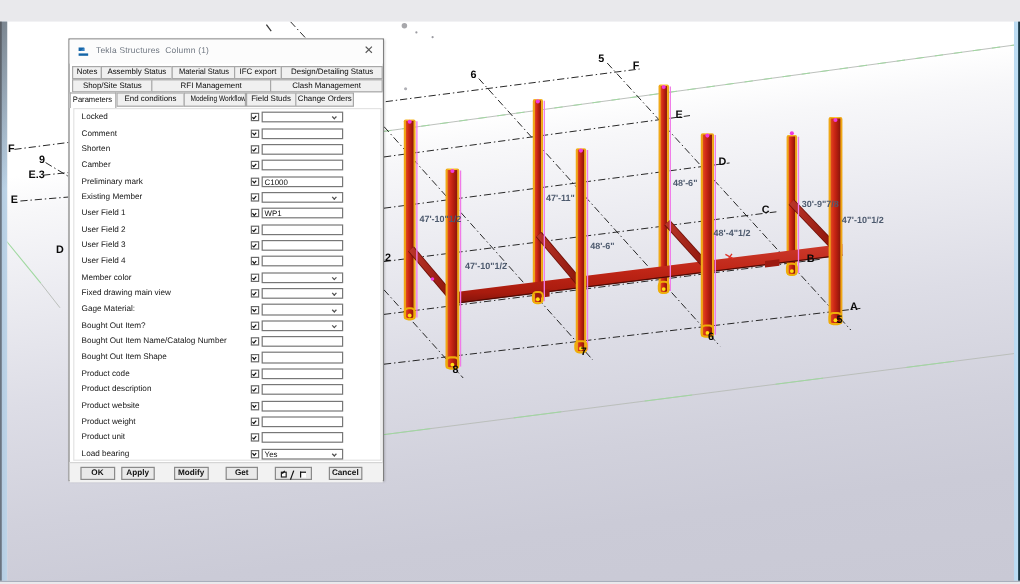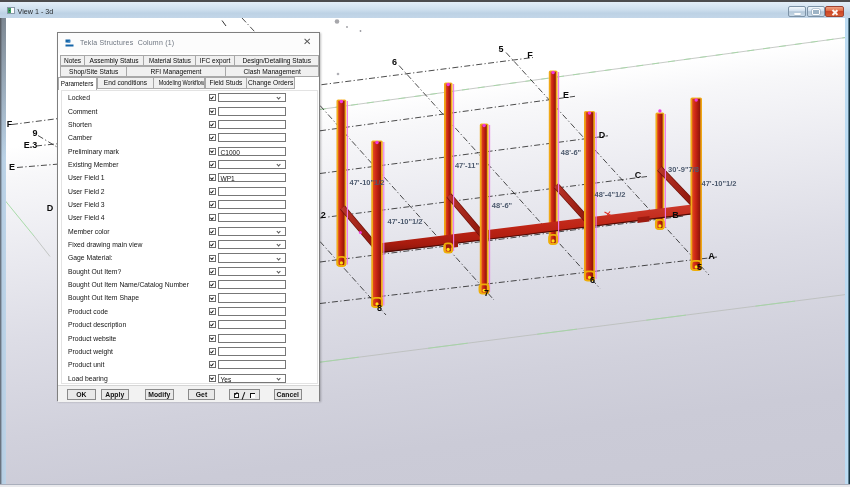--- a/index.html
+++ b/index.html
@@ -195,35 +195,20 @@
 <text x="367" y="184.8" font-family="Liberation Sans, sans-serif" font-weight="bold" font-size="7.5px" fill="#4d5a6e" text-anchor="middle">47'-10"1/2</text>
 <text x="467" y="167.8" font-family="Liberation Sans, sans-serif" font-weight="bold" font-size="7.5px" fill="#4d5a6e" text-anchor="middle">47'-11"</text>
 <text x="571" y="155.3" font-family="Liberation Sans, sans-serif" font-weight="bold" font-size="7.5px" fill="#4d5a6e" text-anchor="middle">48'-6"</text>
 <text x="683.5" y="172.3" font-family="Liberation Sans, sans-serif" font-weight="bold" font-size="7.5px" fill="#4d5a6e" text-anchor="middle">30'-9"7/8</text>
 <text x="719" y="185.8" font-family="Liberation Sans, sans-serif" font-weight="bold" font-size="7.5px" fill="#4d5a6e" text-anchor="middle">47'-10"1/2</text>
 <text x="405" y="224.1" font-family="Liberation Sans, sans-serif" font-weight="bold" font-size="7.5px" fill="#4d5a6e" text-anchor="middle">47'-10"1/2</text>
 <text x="502" y="207.8" font-family="Liberation Sans, sans-serif" font-weight="bold" font-size="7.5px" fill="#4d5a6e" text-anchor="middle">48'-6"</text>
 <text x="610" y="196.8" font-family="Liberation Sans, sans-serif" font-weight="bold" font-size="7.5px" fill="#4d5a6e" text-anchor="middle">48'-4"1/2</text>
     </svg>
   </div>
-  <div id="tbar">
-    <div id="ticon">
-        <i></i>
-      </div>
-    <div class="ttl">View 1 - 3d</div>
-    <div class="wbtn" id="bmin">
-        <i></i>
-      </div>
-    <div class="wbtn" id="bmax">
-        <i></i>
-      </div>
-    <div class="wbtn" id="bclose">
-        <i></i>
-      </div>
-  </div>
   <div id="lframe"></div>
   <div id="rframe"></div>
   <div id="bframe"></div>
   <div id="dlg">
     <div id="dtitle">
       <svg id="dicon" viewBox="0 0 9 8">
           <path d="M0.5 0.5 h4.5 v3 h-4.5 z" fill="#1565a7"></path>
           <path d="M2 3.5 l3.5 -3 v3 z" fill="#3a83c4"></path>
           <rect x="0.5" y="5.5" width="8" height="2" fill="#1565a7"></rect>
         </svg>

